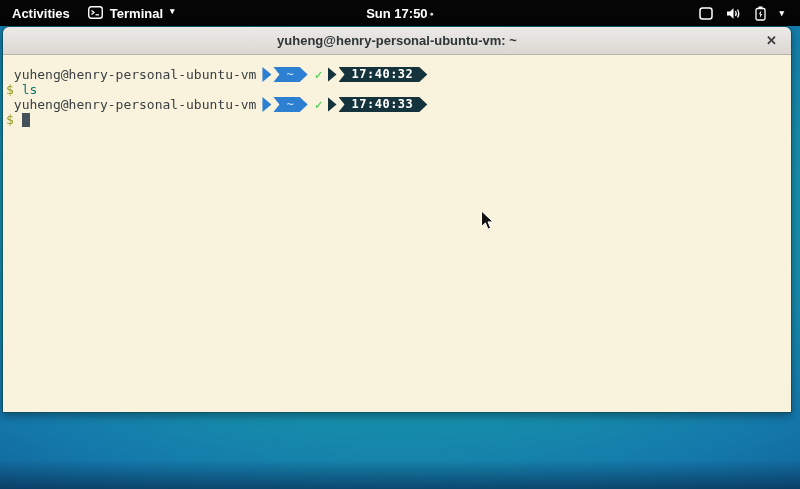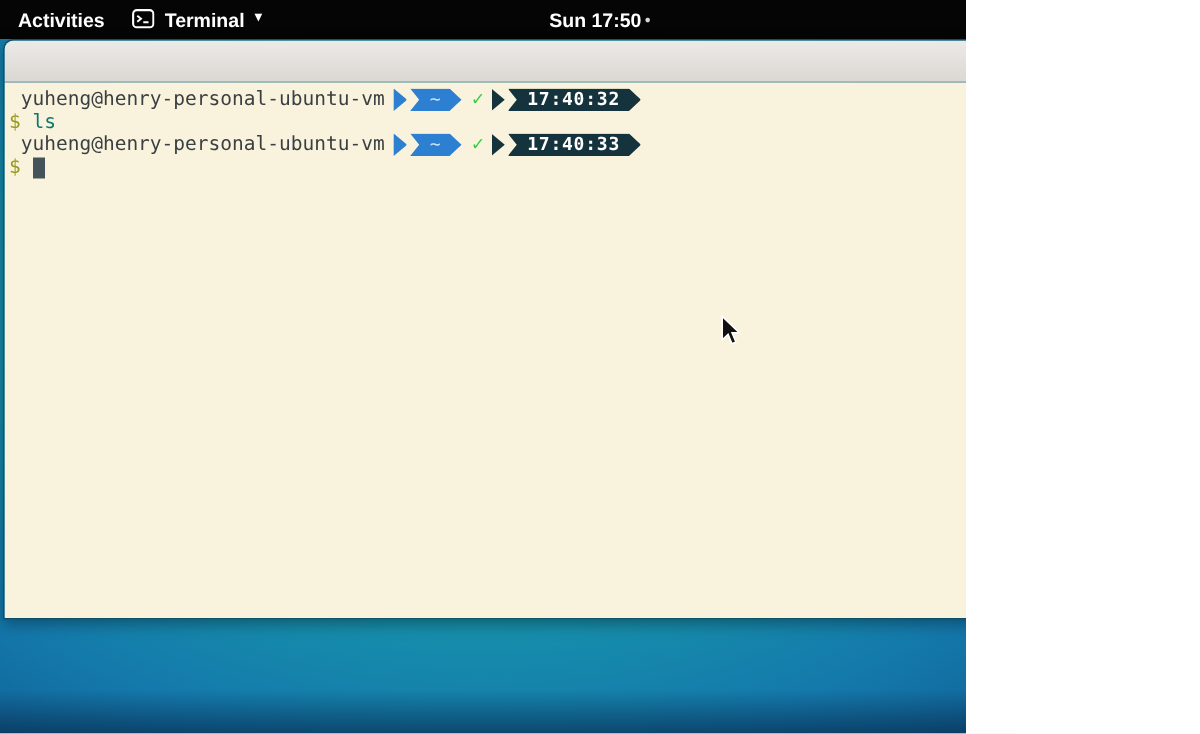--- a/index.html
+++ b/index.html
@@ -1,20 +1,20 @@
 <!DOCTYPE html>
 <html><head>
 <meta charset="utf-8">
 <style>
   * { margin:0; padding:0; box-sizing:border-box; }
   html,body { width:800px; height:489px; }
   body { font-family:"Liberation Sans", sans-serif; }
 
   .desktop {
-    position:relative; width:644px; height:489px; overflow:hidden;
+    position:relative; width:800px; height:489px; overflow:hidden;
     background:
       linear-gradient(to bottom, rgba(5,30,60,0) 94%, rgba(5,30,60,.55) 100%),
       radial-gradient(ellipse 95% 85% at 50% 42%, #1eb4a2 0%, #18a0ab 35%, #1478ab 72%, #0f568b 100%);
   }
 
   
   .top-bar {
     position:absolute; top:0; left:0; width:800px; height:26px;
     background:#050505; color:#fff; display:flex; align-items:center;
     font-size:13px; font-weight:bold;
@@ -42,21 +42,21 @@
     border-bottom:1px solid #b7b3ac;
     display:flex; align-items:center; justify-content:center;
   }
   .title-text { font-size:13px; font-weight:bold; color:#2e3436; }
   .close-btn {
     position:absolute; right:14px; top:0; height:100%; display:flex; align-items:center;
     font-size:13px; font-weight:bold; color:#3c3c3c; cursor:default;
   }
 
   .term {
-    flex:1; background:#f9f3dd; padding:4px 3px 0 3px;
+    flex:1; background:#f9f3dd; padding:12px 3px 0 3px;
     font-family:"DejaVu Sans Mono", monospace;
     font-size:13px; line-height:15px; color:#3a3f42;
   }
   .term-line { white-space:pre; display:flex; align-items:center; }
   .prompt-line { padding-left:1ch; }
   .prompt-user { color:#3a3f42; }
 
   
   .pl-chev { width:9px; height:15px; margin-left:6px; clip-path:polygon(0 0,100% 50%,0 100%); }
   .pl-chev.blue { background:#2d7fd1; }
@@ -121,20 +121,21 @@
           <rect x="1" y="2.5" width="9" height="11.5" rx="1.5" fill="none" stroke="#fff" stroke-width="1.3"></rect>
           <polygon points="6.2,4.5 3.8,8.3 5.3,8.3 4.8,12 7.2,8 5.7,8" fill="#fff"></polygon>
         </svg>
       </span>
       <span class="caret">▾</span>
     </div>
   </div>
 
   <div class="window">
     <div class="titlebar">
+      <span class="title-text">yuheng@henry-personal-ubuntu-vm: ~</span>
       <span class="close-btn">✕</span>
     </div>
 
     <div class="term">
 
       <div class="term-line prompt-line">
         <span class="prompt-user">yuheng@henry-personal-ubuntu-vm</span>
         <span class="pl-chev blue"></span>
         <span class="pl-banner blue">~</span>
         <span class="pl-check">✓</span>

